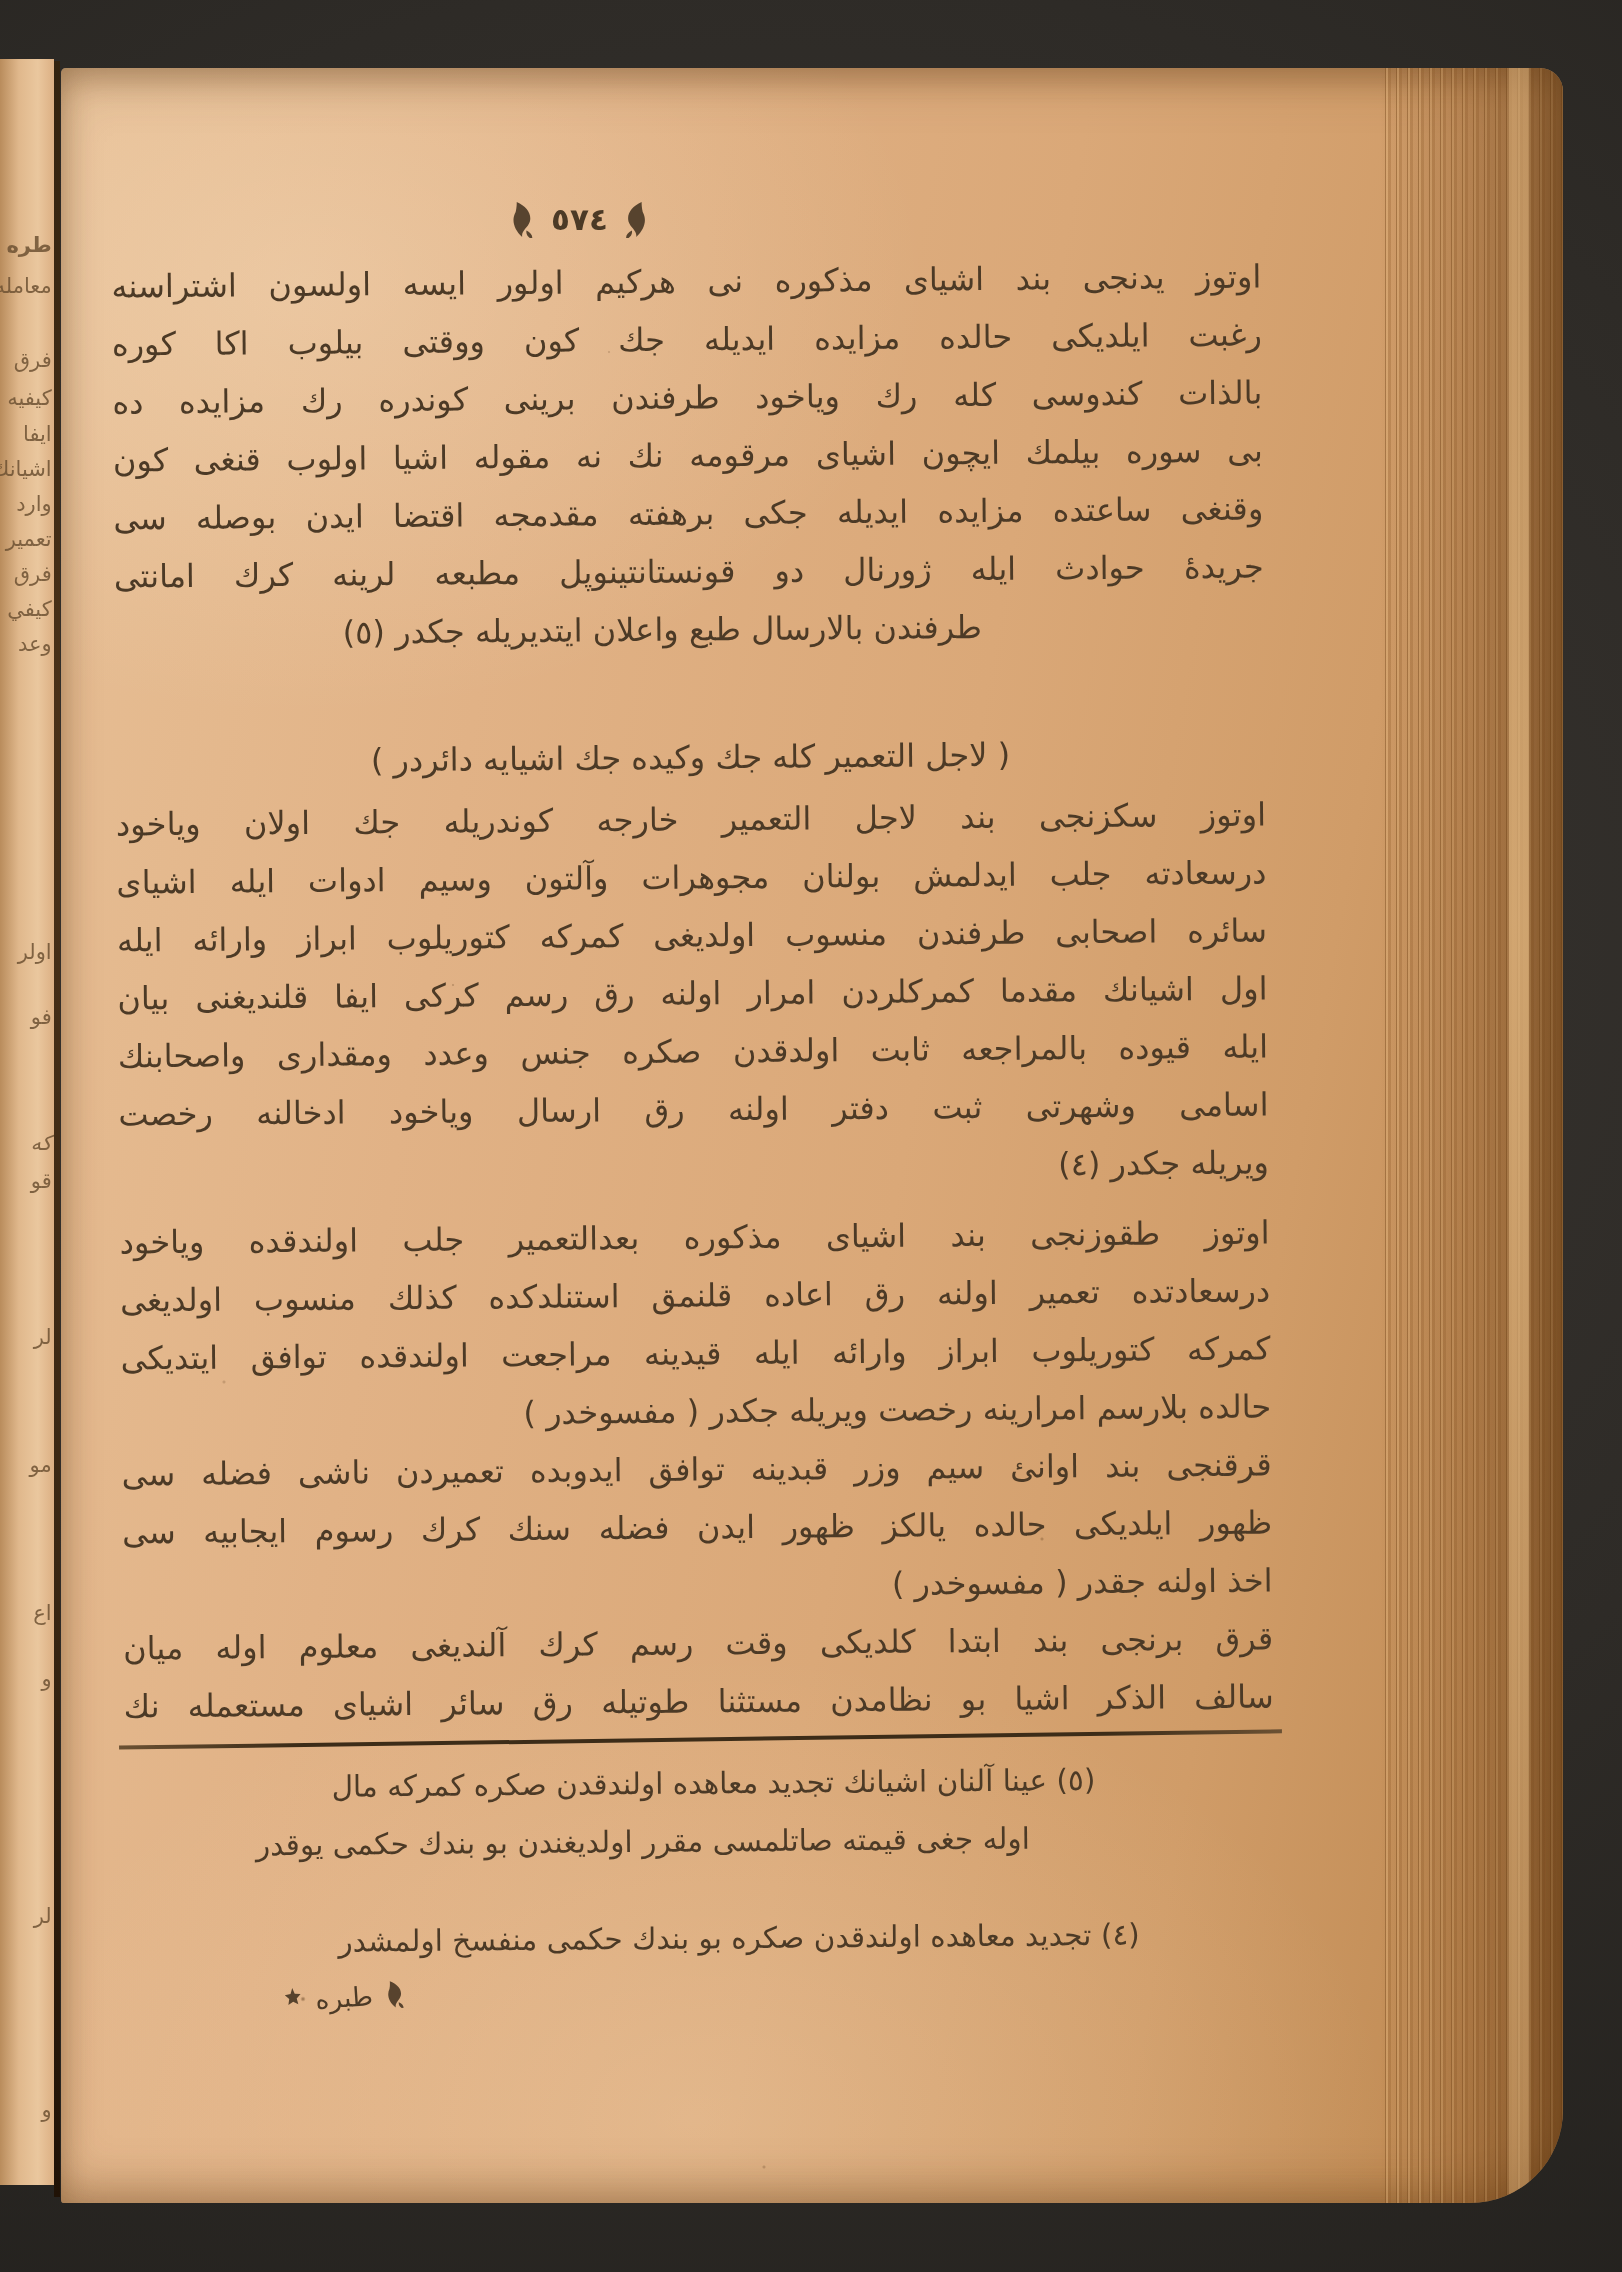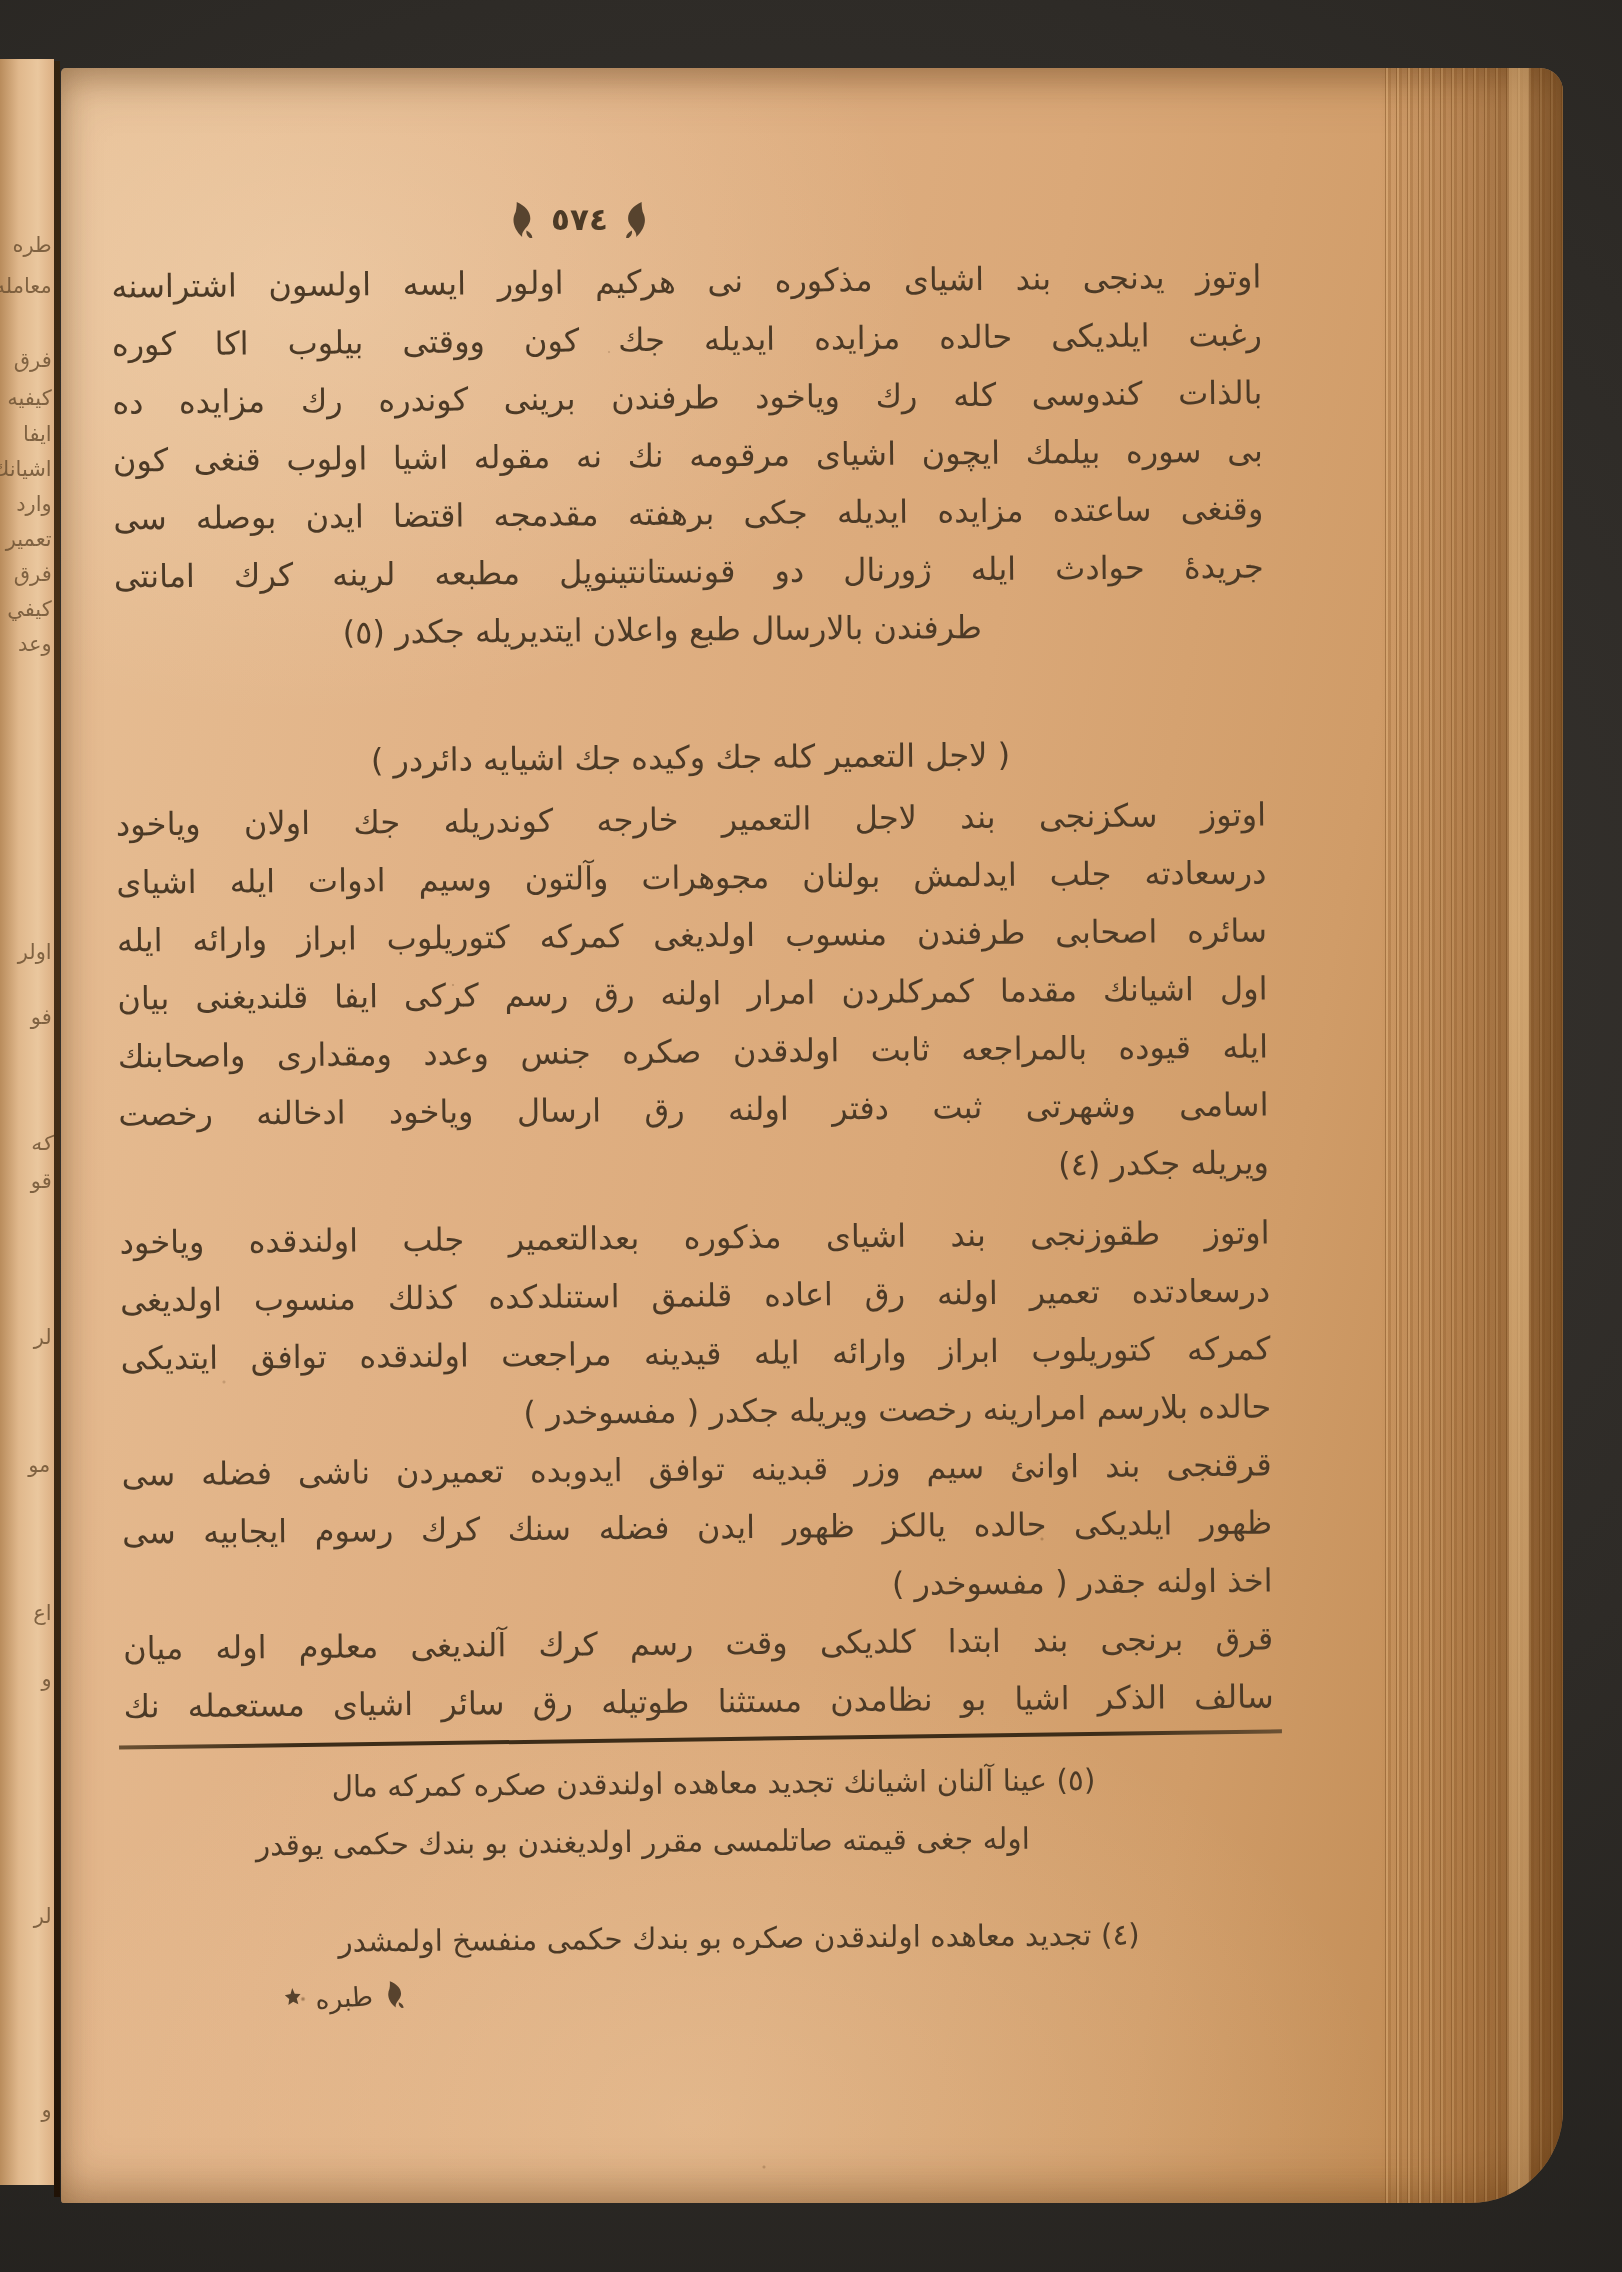--- a/index.html
+++ b/index.html
@@ -100,37 +100,37 @@
     color:#4c3a26;font-size:26.4px;transform:rotate(-4deg);
   }
   .catchword .fleuron svg{width:20px;height:29.5px;}
 </style>
 </head>
 <body>
 
 <div class="stage">
 
   <div class="facing-strip" id="facing-strip">
-      <div class="frag" style="top: 174px;">طره</div>
+      <div class="frag" style="top: 174px; font-weight: bold;">طره</div>
       <div class="frag" style="top: 215px;">معامله</div>
       <div class="frag" style="top: 289px;">فرق</div>
       <div class="frag" style="top: 327px; font-family: Liberation Serif, serif;">كيفيه</div>
       <div class="frag" style="top: 363px;">ايفا</div>
       <div class="frag" style="top: 398px;">اشيانك</div>
       <div class="frag" style="top: 433px;">وارد</div>
       <div class="frag" style="top: 468px;">تعمير</div>
       <div class="frag" style="top: 503px;">فرق</div>
       <div class="frag" style="top: 538px;">كيفي</div>
       <div class="frag" style="top: 573px;">وعد</div>
       <div class="frag" style="top: 881px; text-align: center;">اولر</div>
       <div class="frag" style="top: 946px;">فو</div>
       <div class="frag" style="top: 1072px; font-style: italic;">كه</div>
       <div class="frag" style="top: 1110px;">قو</div>
       <div class="frag" style="top: 1266px;">لر</div>
-      <div class="frag" style="top: 1394px; font-family: Liberation Mono, monospace;">مو</div>
+      <div class="frag" style="top: 1394px;">مو</div>
       <div class="frag" style="top: 1542px;">اع</div>
       <div class="frag" style="top: 1608px;">و</div>
       <div class="frag" style="top: 1845px;">لر</div>
       <div class="frag" style="top: 2039px;">و</div>
     </div>
   <div class="gutter"></div>
 
   <div class="page">
 
     <div class="fore-edge"></div>

